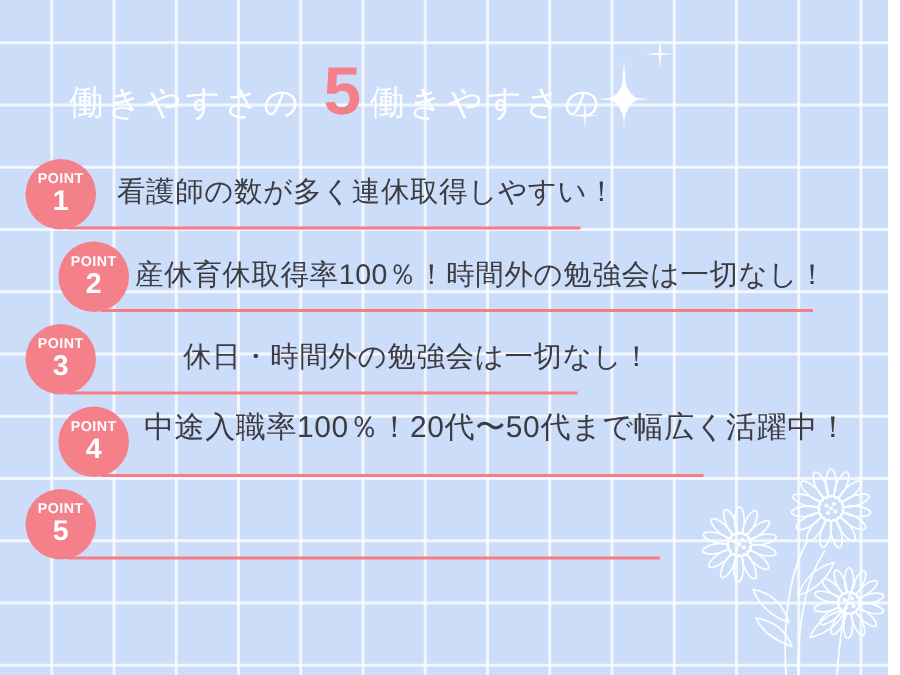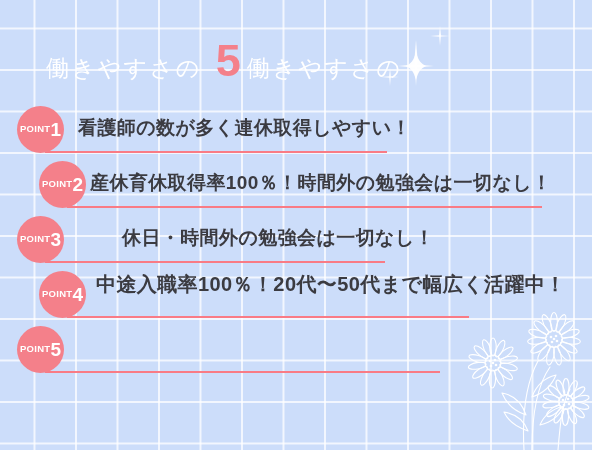--- a/index.html
+++ b/index.html
@@ -90,20 +90,21 @@
   }
   .badge {
     position: absolute;
     top: 0;
     width: 47px;
     height: 47px;
     border-radius: 50%;
     background: #f4808a;
     color: #ffffff;
     display: flex;
+    flex-direction: column;
     align-items: center;
     justify-content: center;
     z-index: 3;
   }
   .badge-word {
     font-size: 9.5px;
     font-weight: 700;
     letter-spacing: 0.3px;
     line-height: 1;
     margin-bottom: 1px;
@@ -111,21 +112,21 @@
   .badge-num {
     font-size: 19px;
     font-weight: 700;
     line-height: 1;
   }
   .ptext {
     position: absolute;
     top: 9px;
     color: #3b3b41;
     font-size: 19px;
-    font-weight: 700;
+    font-weight: 400;
     letter-spacing: 0.4px;
     white-space: nowrap;
     z-index: 2;
   }
   .ptext.small {
     font-size: 20px;
     top: 0;
   }
   .uline {
     position: absolute;

